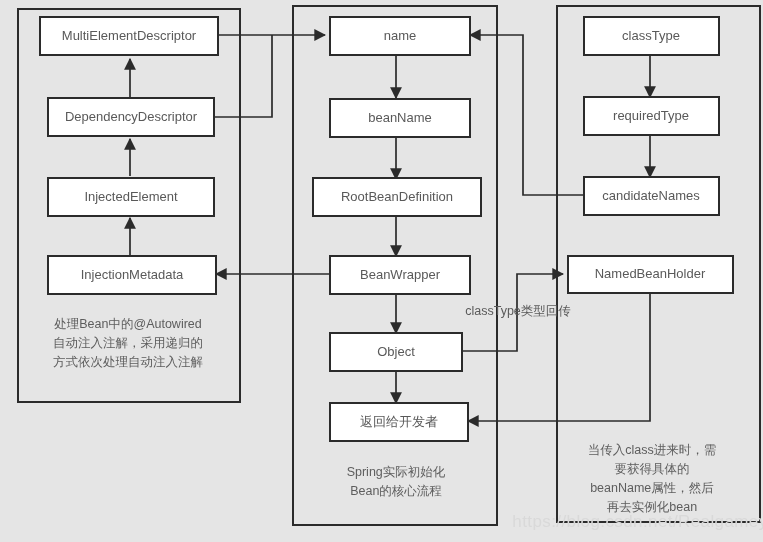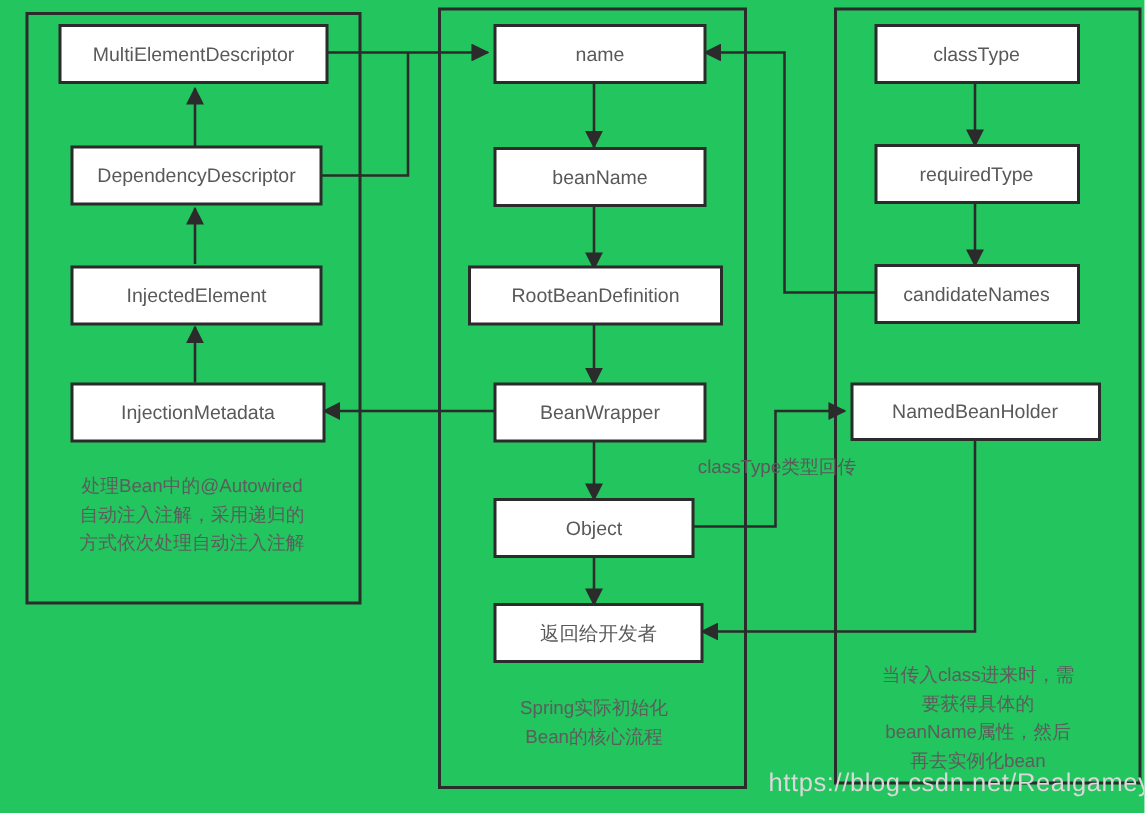--- a/index.html
+++ b/index.html
@@ -7,21 +7,21 @@
     padding: 0;
     background: #ffffff;
   }
   body {
     font-family: "Liberation Sans", "DejaVu Sans", sans-serif;
   }
   #diagram-root {
     position: relative;
     width: 763px;
     height: 542px;
-    background: #22c55e;
+    background: #e5e5e5;
     overflow: hidden;
   }
   svg#diagram-svg {
     position: absolute;
     left: 0;
     top: 0;
     width: 763px;
     height: 542px;
   }
   .panel {

